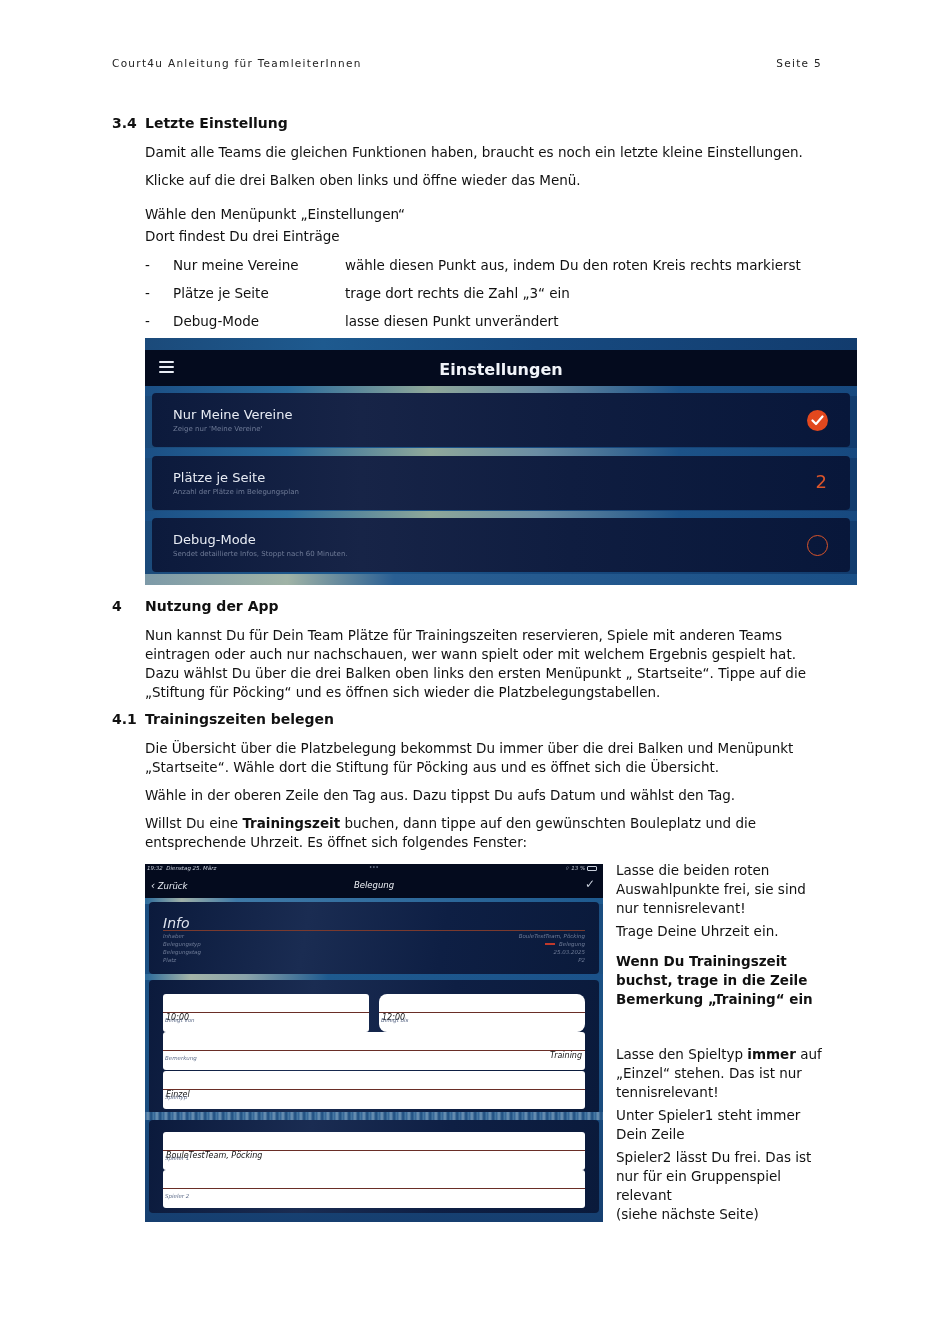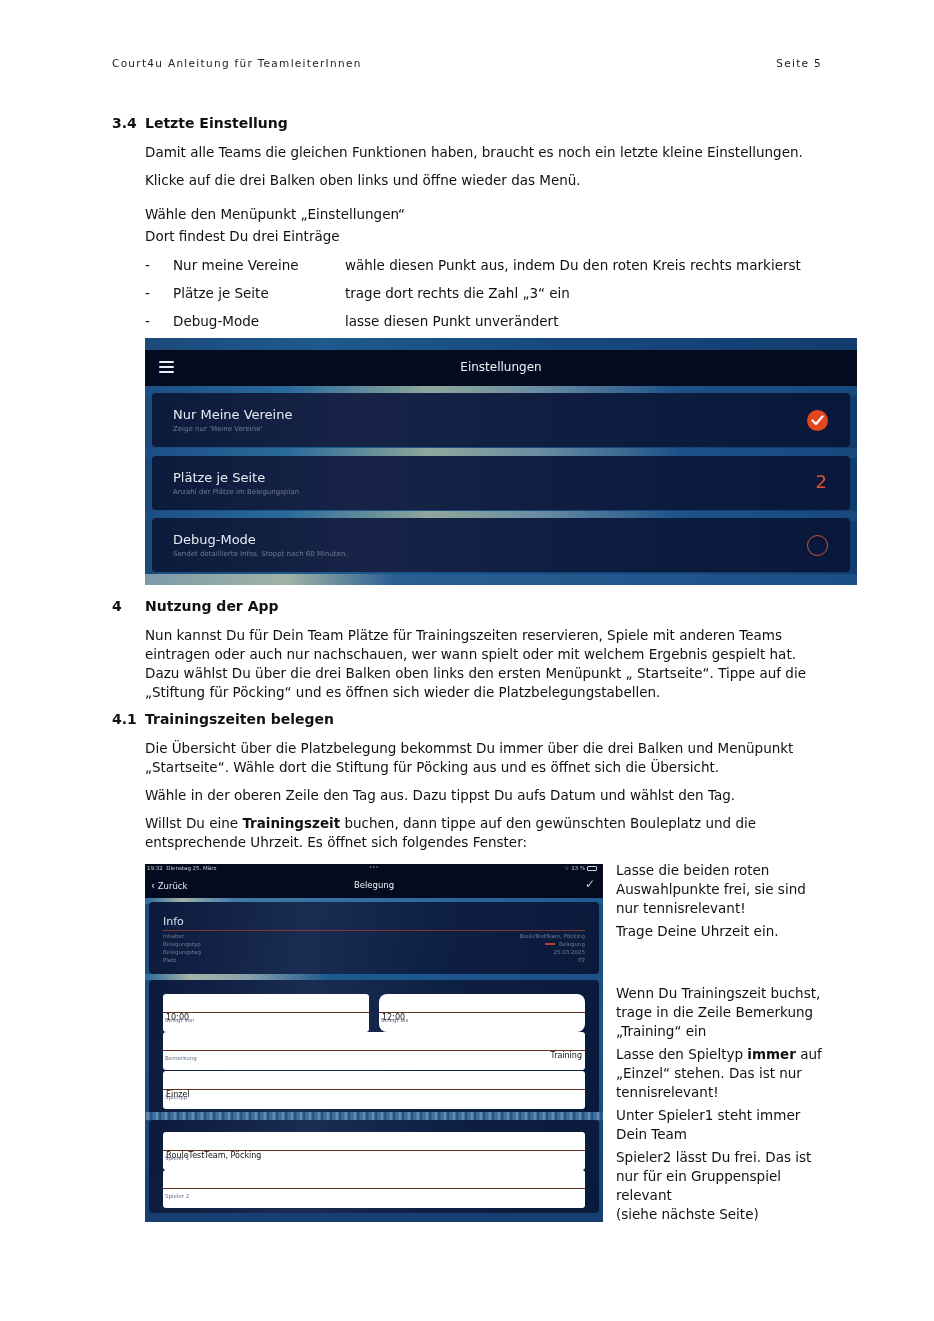--- a/index.html
+++ b/index.html
@@ -24,46 +24,46 @@
   
   .shot1 { position: absolute; left: 145px; top: 338px; width: 712px; height: 247px; overflow: hidden;
     background: linear-gradient(90deg, #1b4a7a 0%, #1e5a8f 25%, #174a80 55%, #123c6e 100%); }
   .shot1 .statusbar { position: absolute; left: 0; top: 0; width: 100%; height: 12px; background: #040b1e; color: #e8ecf3; font-size: 8px; }
   .shot1 .statusbar .time { position: absolute; left: 4px; top: 1px; }
   .shot1 .statusbar .dots { position: absolute; left: 349px; top: 0px; letter-spacing: 1px; color: #8893a8; font-size: 8px; }
   .shot1 .statusbar .batt { position: absolute; right: 6px; top: 1px; }
   .shot1 .navbar { position: absolute; left: 0; top: 12px; width: 100%; height: 36px; background: #040b1e; }
   .shot1 .hamburger { position: absolute; left: 14px; top: 11px; width: 15px; height: 12px; }
   .shot1 .hamburger span { display: block; height: 2px; background: #e9edf5; margin-bottom: 3px; border-radius: 1px; }
-  .shot1 .nav-title { position: absolute; left: 0; width: 100%; top: 10px; text-align: center; color: #f1f4f9; font-size: 12px; font-weight: normal; }
+  .shot1 .nav-title { position: absolute; left: 0; width: 100%; top: 10px; text-align: center; color: #f1f4f9; font-size: 16px; font-weight: bold; }
   .shot1 .stripe { position: absolute; left: 0; width: 100%; height: 10px;
     background: linear-gradient(90deg, #1b4f85 0%, #2a6a9b 20%, #8fa89a 40%, #6b8da3 55%, #1c5288 75%, #17497f 100%); }
   .setting-card { position: absolute; left: 7px; width: 698px; height: 54px; border-radius: 4px;
     background: linear-gradient(90deg, #0c1a3c 0%, #172447 30%, #0f1d40 60%, #08173a 100%); }
   .setting-card .title { position: absolute; left: 21px; top: 14px; font-size: 13px; color: #e8ecf4; }
   .setting-card .sub { position: absolute; left: 21px; top: 32px; font-size: 7px; color: #6e7a96; }
   .setting-card .check { position: absolute; right: 22px; top: 17px; width: 21px; height: 21px; border-radius: 50%; background: #e2481e; }
   .setting-card .check svg { position: absolute; left: 4px; top: 5px; }
   .setting-card .value { position: absolute; right: 23px; top: 15px; font-size: 18px; color: #d9542a; }
   .setting-card .radio { position: absolute; right: 22px; top: 17px; width: 21px; height: 21px; border-radius: 50%; border: 1.5px solid #d9542a; }
 
   
   .shot2 { position: absolute; left: 145px; top: 864px; width: 458px; height: 358px; overflow: hidden;
-    background: linear-gradient(180deg, #1a4b7d 0%, #1c5386 50%, #163f70 100%); }
+    background: linear-gradient(180deg, #1a4b7d 0%, #1c5386 50%, #163f70 100%); font-style: italic; }
   .shot2 .statusbar { position: absolute; left: 0; top: 0; width: 100%; height: 10px; background: #040b1e; color: #c9d0dc; font-size: 5.5px; }
   .shot2 .statusbar .time { position: absolute; left: 2px; top: 1px; }
   .shot2 .statusbar .dots { position: absolute; left: 224px; top: 0px; color: #8893a8; }
   .shot2 .statusbar .batt { position: absolute; right: 6px; top: 1px; }
   .shot2 .navbar { position: absolute; left: 0; top: 10px; width: 100%; height: 24px; background: #040b1e; }
   .shot2 .back { position: absolute; left: 6px; top: 6px; color: #e6eaf1; font-size: 8.5px; }
   .shot2 .nav-title { position: absolute; left: 0; width: 100%; top: 6px; text-align: center; color: #f0f3f8; font-size: 8.5px; }
   .shot2 .done { position: absolute; right: 8px; top: 3px; color: #c9d0dc; font-size: 12px; }
   .shot2 .card { position: absolute; left: 4px; width: 450px; border-radius: 4px;
     background: linear-gradient(100deg, #0b1a3c 0%, #1a2c52 35%, #0e1f44 65%, #0a1a3b 100%); }
-  .info-title { position: absolute; left: 14px; top: 13px; font-size: 11px; color: #dfe4ee; }
+  .info-title { position: absolute; left: 14px; top: 13px; font-size: 14px; color: #dfe4ee; }
   .info-line { position: absolute; left: 14px; right: 14px; top: 28px; height: 1px; background: #7a3a2e; }
   .info-row { position: absolute; left: 14px; right: 14px; height: 8px; font-size: 5.5px; color: #6f7c98; }
   .info-row .k { position: absolute; left: 0; }
   .info-row .v { position: absolute; right: 0; }
   .info-row .mark { display: inline-block; width: 10px; height: 2px; background: #c0392b; vertical-align: middle; margin-right: 4px; }
   .field { position: absolute; height: 16px; background: #ffffff; border-radius: 3px; font-size: 8px; color: #111; padding: 19px 3px; }
   .field-line { position: absolute; height: 1px; background: #6a2e27; }
   .field-label { position: absolute; font-size: 5.5px; color: #5f6d8a; }
   .shot2 .stripe2 { position: absolute; left: 0; width: 100%; height: 6px;
     background: linear-gradient(90deg, #2a6a9b 0%, #9fb0a8 8%, #3f7aa8 20%, #1e5a8f 100%); }
@@ -217,19 +217,19 @@
     <div class="field" style="left:14px; top:50px; width:422px;"></div>
     <div class="field-line" style="left:14px; top:68px; width:422px;"></div>
     <div class="field-label" style="left:16px; top:73px;">Spieler 2</div>
   </div>
 </div>
 
 <div class="note" style="top:861px;">Lasse die beiden roten Auswahlpunkte frei, sie sind nur tennisrelevant!</div>
 <div class="note" style="top:922px;">
   <div>Trage Deine Uhrzeit ein.</div>
 </div>
-<div class="note" style="top:984px;">Wenn Du Trainingszeit buchst, trage in die Zeile Bemerkung „Training“ ein</div>
+<div class="note" style="top:952px;font-weight:bold;">Wenn Du Trainingszeit buchst, trage in die Zeile Bemerkung „Training“ ein</div>
 <div class="note" style="top:1045px;"><span>Lasse den Spieltyp </span><b>immer</b><span> auf „Einzel“ stehen. Das ist nur tennisrelevant!</span></div>
-<div class="note" style="top:1106px;">Unter Spieler1 steht immer Dein Team</div>
+<div class="note" style="top:1106px;">Unter Spieler1 steht immer Dein Zeile</div>
 <div class="note" style="top:1148px;">
   <div>Spieler2 lässt Du frei. Das ist nur für ein Gruppenspiel relevant</div>
   <div>(siehe nächste Seite)</div>
 </div>
 
 </body></html>

